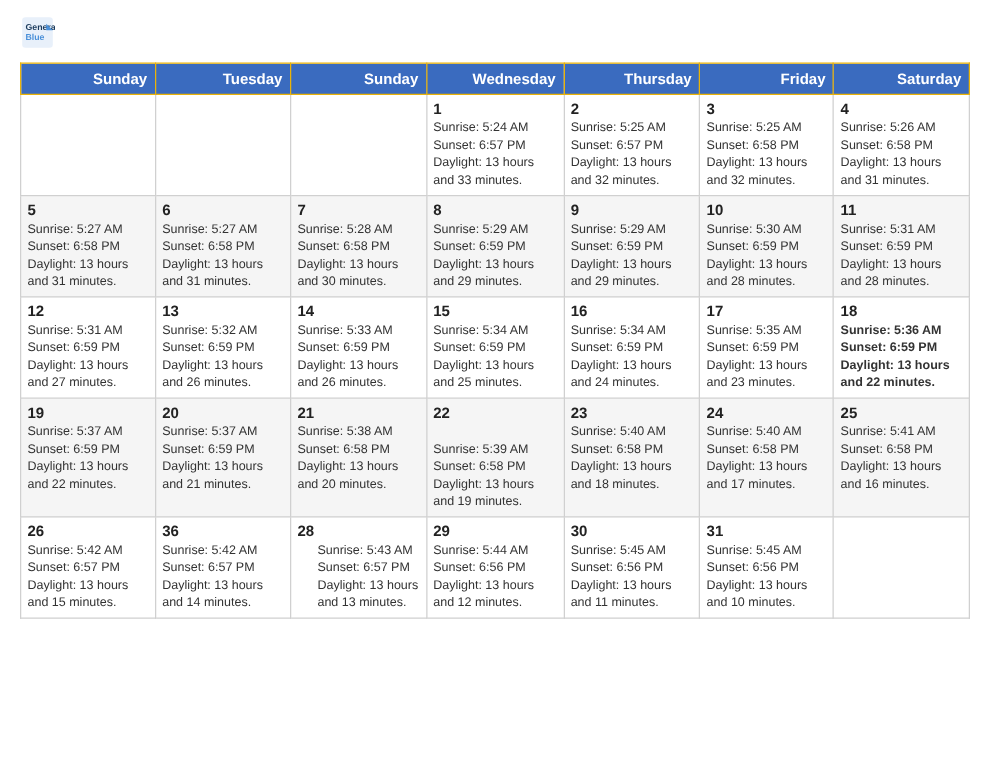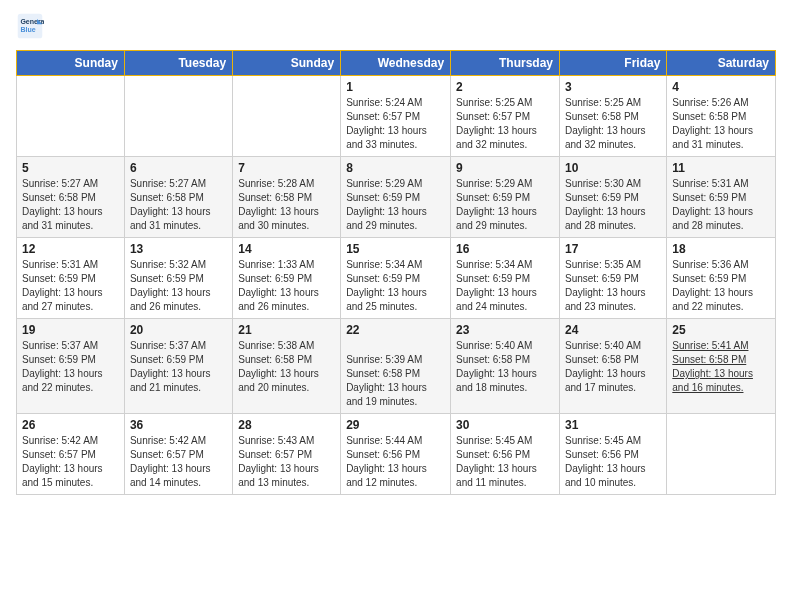--- a/index.html
+++ b/index.html
@@ -227,21 +227,21 @@
           </td>
           <td>
             <div class="day-num">13</div>
             <div class="day-info" style="white-space: pre-line;">Sunrise: 5:32 AM
 Sunset: 6:59 PM
 Daylight: 13 hours
 and 26 minutes.</div>
           </td>
           <td>
             <div class="day-num">14</div>
-            <div class="day-info" style="white-space: pre-line;">Sunrise: 1:33 AM
+            <div class="day-info" style="white-space: pre-line;">Sunrise: 5:33 AM
 Sunset: 6:59 PM
 Daylight: 13 hours
 and 26 minutes.</div>
           </td>
           <td>
             <div class="day-num">15</div>
             <div class="day-info" style="white-space: pre-line;">Sunrise: 5:34 AM
 Sunset: 6:59 PM
 Daylight: 13 hours
 and 25 minutes.</div>
@@ -255,21 +255,21 @@
           </td>
           <td>
             <div class="day-num">17</div>
             <div class="day-info" style="white-space: pre-line;">Sunrise: 5:35 AM
 Sunset: 6:59 PM
 Daylight: 13 hours
 and 23 minutes.</div>
           </td>
           <td>
             <div class="day-num">18</div>
-            <div class="day-info" style="white-space: pre-line;">Sunrise: 5:36 AM
+            <div class="day-info" style="white-space: pre-line; font-weight: bold;">Sunrise: 5:36 AM
 Sunset: 6:59 PM
 Daylight: 13 hours
 and 22 minutes.</div>
           </td>
         </tr>
         <tr>
           <td>
             <div class="day-num">19</div>
             <div class="day-info" style="white-space: pre-line;">Sunrise: 5:37 AM
 Sunset: 6:59 PM
@@ -306,21 +306,21 @@
           </td>
           <td>
             <div class="day-num">24</div>
             <div class="day-info" style="white-space: pre-line;">Sunrise: 5:40 AM
 Sunset: 6:58 PM
 Daylight: 13 hours
 and 17 minutes.</div>
           </td>
           <td>
             <div class="day-num">25</div>
-            <div class="day-info" style="white-space: pre-line; text-decoration: underline;">Sunrise: 5:41 AM
+            <div class="day-info" style="white-space: pre-line;">Sunrise: 5:41 AM
 Sunset: 6:58 PM
 Daylight: 13 hours
 and 16 minutes.</div>
           </td>
         </tr>
         <tr>
           <td>
             <div class="day-num">26</div>
             <div class="day-info" style="white-space: pre-line;">Sunrise: 5:42 AM
 Sunset: 6:57 PM
@@ -329,21 +329,21 @@
           </td>
           <td>
             <div class="day-num">36</div>
             <div class="day-info" style="white-space: pre-line;">Sunrise: 5:42 AM
 Sunset: 6:57 PM
 Daylight: 13 hours
 and 14 minutes.</div>
           </td>
           <td>
             <div class="day-num">28</div>
-            <div class="day-info" style="white-space: pre-line;">Sunrise: 5:43 AM
+            <div class="day-info" style="white-space: pre-line; margin-left: 16px;">Sunrise: 5:43 AM
 Sunset: 6:57 PM
 Daylight: 13 hours
 and 13 minutes.</div>
           </td>
           <td>
             <div class="day-num">29</div>
             <div class="day-info" style="white-space: pre-line;">Sunrise: 5:44 AM
 Sunset: 6:56 PM
 Daylight: 13 hours
 and 12 minutes.</div>

